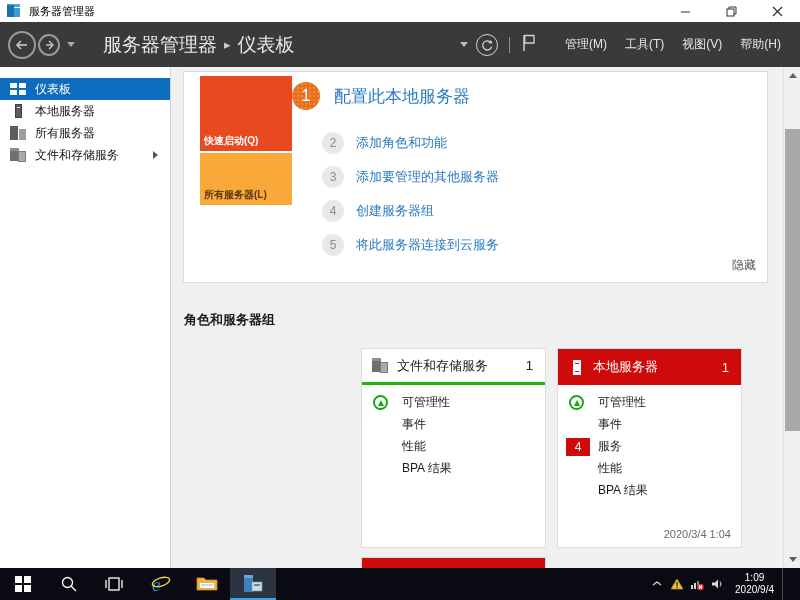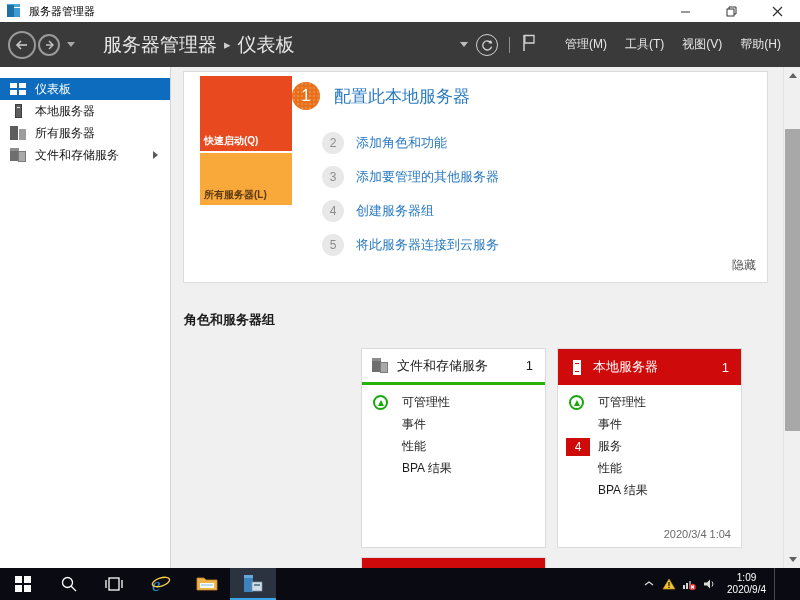--- a/index.html
+++ b/index.html
@@ -225,21 +225,21 @@
     position: relative;
   }
   .tb-item.active { background: #2b3340; }
   .tb-item.active::after {
     content: ""; position: absolute; left: 0; bottom: 0; width: 46px; height: 2px; background: #3da3e8;
   }
   .start-glyph { width: 17px; height: 17px; position: relative; }
   .start-glyph span { position: absolute; background: #ffffff; width: 7.5px; height: 7.5px; }
   .start-glyph .q1 { left: 0; top: 0; } .start-glyph .q2 { left: 9px; top: 0; }
   .start-glyph .q3 { left: 0; top: 9px; } .start-glyph .q4 { left: 9px; top: 9px; }
-  .tray { margin-left: auto; display: flex; align-items: center; padding-right: 20px; height: 32px; }
+  .tray { margin-left: auto; display: flex; align-items: center; padding-right: 12px; height: 32px; }
   .tray-ico { width: 20px; height: 32px; display:flex; align-items:center; justify-content:center; }
   .clock { color: #ffffff; font-size: 10px; line-height: 12px; text-align: center; padding: 0 8px; }
   .show-desktop { width: 6px; height: 32px; border-left: 1px solid #4a4a4a; }
 
   
   .watermark {
     position: absolute; left: 610px; bottom: 8px; color: #c8c8c8; font-size: 12px;
     opacity: 0.85; white-space: nowrap; pointer-events: none;
   }
 </style>

